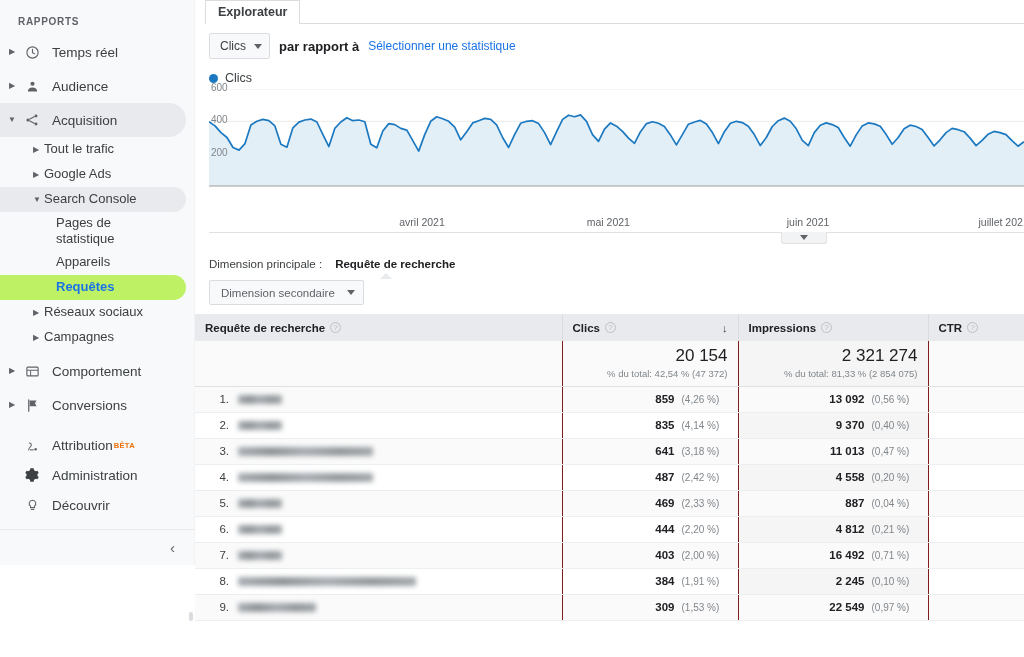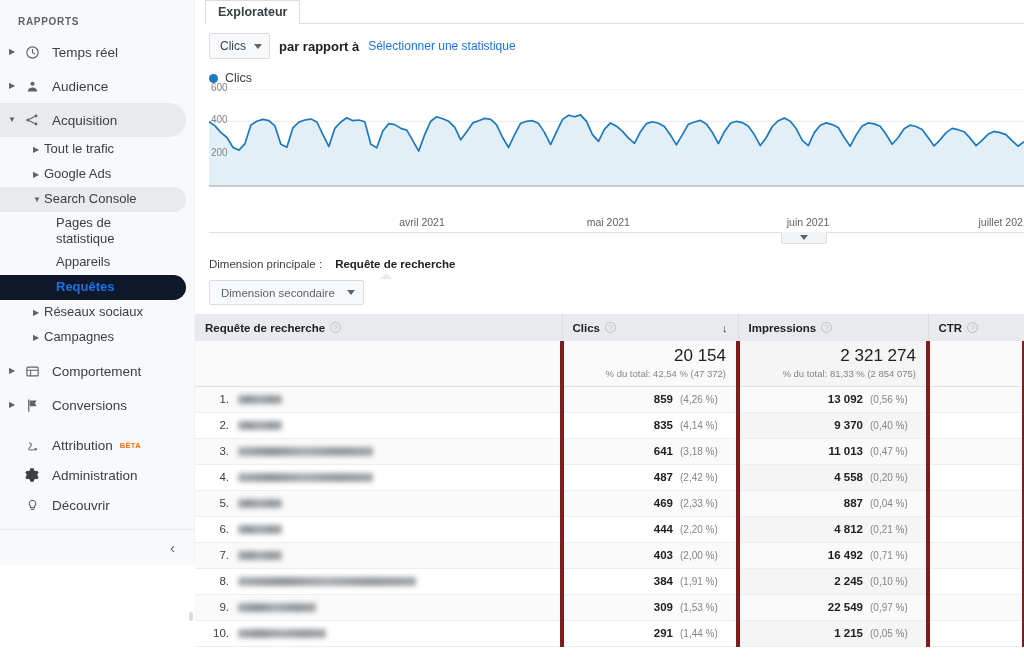--- a/index.html
+++ b/index.html
@@ -38,37 +38,37 @@
     font-size: 13.5px; color: #3c4043; padding-left: 8px;
     white-space: nowrap;
   }
   .sub-row {
     display: flex; align-items: center; min-height: 25px;
     cursor: pointer; border-radius: 0 14px 14px 0; margin-right: 8px;
     padding-left: 44px;
   }
   .sub-row.lvl3 { padding-left: 56px; }
   .sub-row.grey { background: #e8eaed; }
-  .sub-row.active { background: #0f172a; }
+  .sub-row.active { background: #bef264; }
   .sub-row .caret {
     position: absolute; font-size: 8px; color: #5f6368;
     margin-left: -11px; line-height: 1;
   }
   .sub-row .sub-label {
     font-size: 13px; color: #3c4043; white-space: nowrap; line-height: 1.25;
   }
   .sub-row.active .sub-label { color: #1a73e8; font-weight: bold; }
   .sub-row.wrap { min-height: 38px; }
   .sub-row.wrap .sub-label { white-space: normal; width: 82px; }
 
   .bottom-nav { position: absolute; bottom: 45px; left: 0; width: 195px; }
   .bottom-nav .nav-row { height: 30px; }
   .beta-badge {
     font-size: 7.5px; color: #e8710a; font-weight: bold;
-    vertical-align: super; margin-left: 7px; letter-spacing: .3px;
+    vertical-align: super; margin-left: 1px; letter-spacing: .3px;
   }
   .sidebar-footer {
     position: absolute; bottom: 0; left: 0; width: 195px; height: 36px;
     border-top: 1px solid #e8eaed; display: flex;
     align-items: center; justify-content: flex-end; padding-right: 20px;
   }
   .collapse-chevron { font-size: 15px; color: #5f6368; cursor: pointer; }
   .sb-scroll {
     position: absolute; right: 1px; top: 612px; width: 4px; height: 9px;
     background: #dadce0; border-radius: 2px;
@@ -173,21 +173,21 @@
   .th-inner { display: flex; align-items: center; gap: 5px; }
   .qmark {
     width: 11px; height: 11px; border-radius: 50%; border: 1px solid #bdc1c6;
     color: #bdc1c6; font-size: 8px; line-height: 9px; text-align: center;
     font-weight: normal; flex: 0 0 11px;
   }
   .sort-arrow { margin-left: auto; font-size: 11px; color: #3c4043; }
 
   table.data td {
     height: 26px; font-size: 11.5px; color: #202124;
-    border-bottom: 1px solid #eceff1; border-right: 4px solid #7f1d1d;
+    border-bottom: 1px solid #eceff1; border-right: 1px solid #7f1d1d;
     padding: 0 10px; vertical-align: middle;
   }
   tr.total-row td { height: 45px; background: #fafafa; border-bottom: 1px solid #e0e0e0; }
   tr.total-row td.sep { background: #f5f5f5; }
   .total-val { font-size: 17px; color: #202124; text-align: right; line-height: 1.1; }
   .total-sub { font-size: 9.5px; color: #80868b; text-align: right; margin-top: 2px; }
 
   .rank { color: #3c4043; font-size: 11.5px; width: 24px; display: inline-block; text-align: right; }
   .query-cell { display: flex; align-items: center; gap: 9px; }
   .blur-bar {
@@ -638,38 +638,17 @@
          </div>
        </td>
        <td class="shade">
          <div class="num-cell">
            <span class="num-main">22 549</span>
            <span class="num-pct">(0,97 %)</span>
          </div>
        </td>
        <td></td>
           </tr>
-          <tr>
-            <td>
-         <div class="query-cell">
-           <span class="rank">10.</span>
-           <span class="blur-bar" style="width:88px"></span>
-         </div>
-       </td>
-       <td>
-         <div class="num-cell">
-           <span class="num-main">291</span>
-           <span class="num-pct">(1,44 %)</span>
-         </div>
-       </td>
-       <td class="shade">
-         <div class="num-cell">
-           <span class="num-main">1 215</span>
-           <span class="num-pct">(0,05 %)</span>
-         </div>
-       </td>
-       <td></td>
-          </tr>
         </tbody>
     </table>
 
   </div>
 </div>
 
 </body></html>

